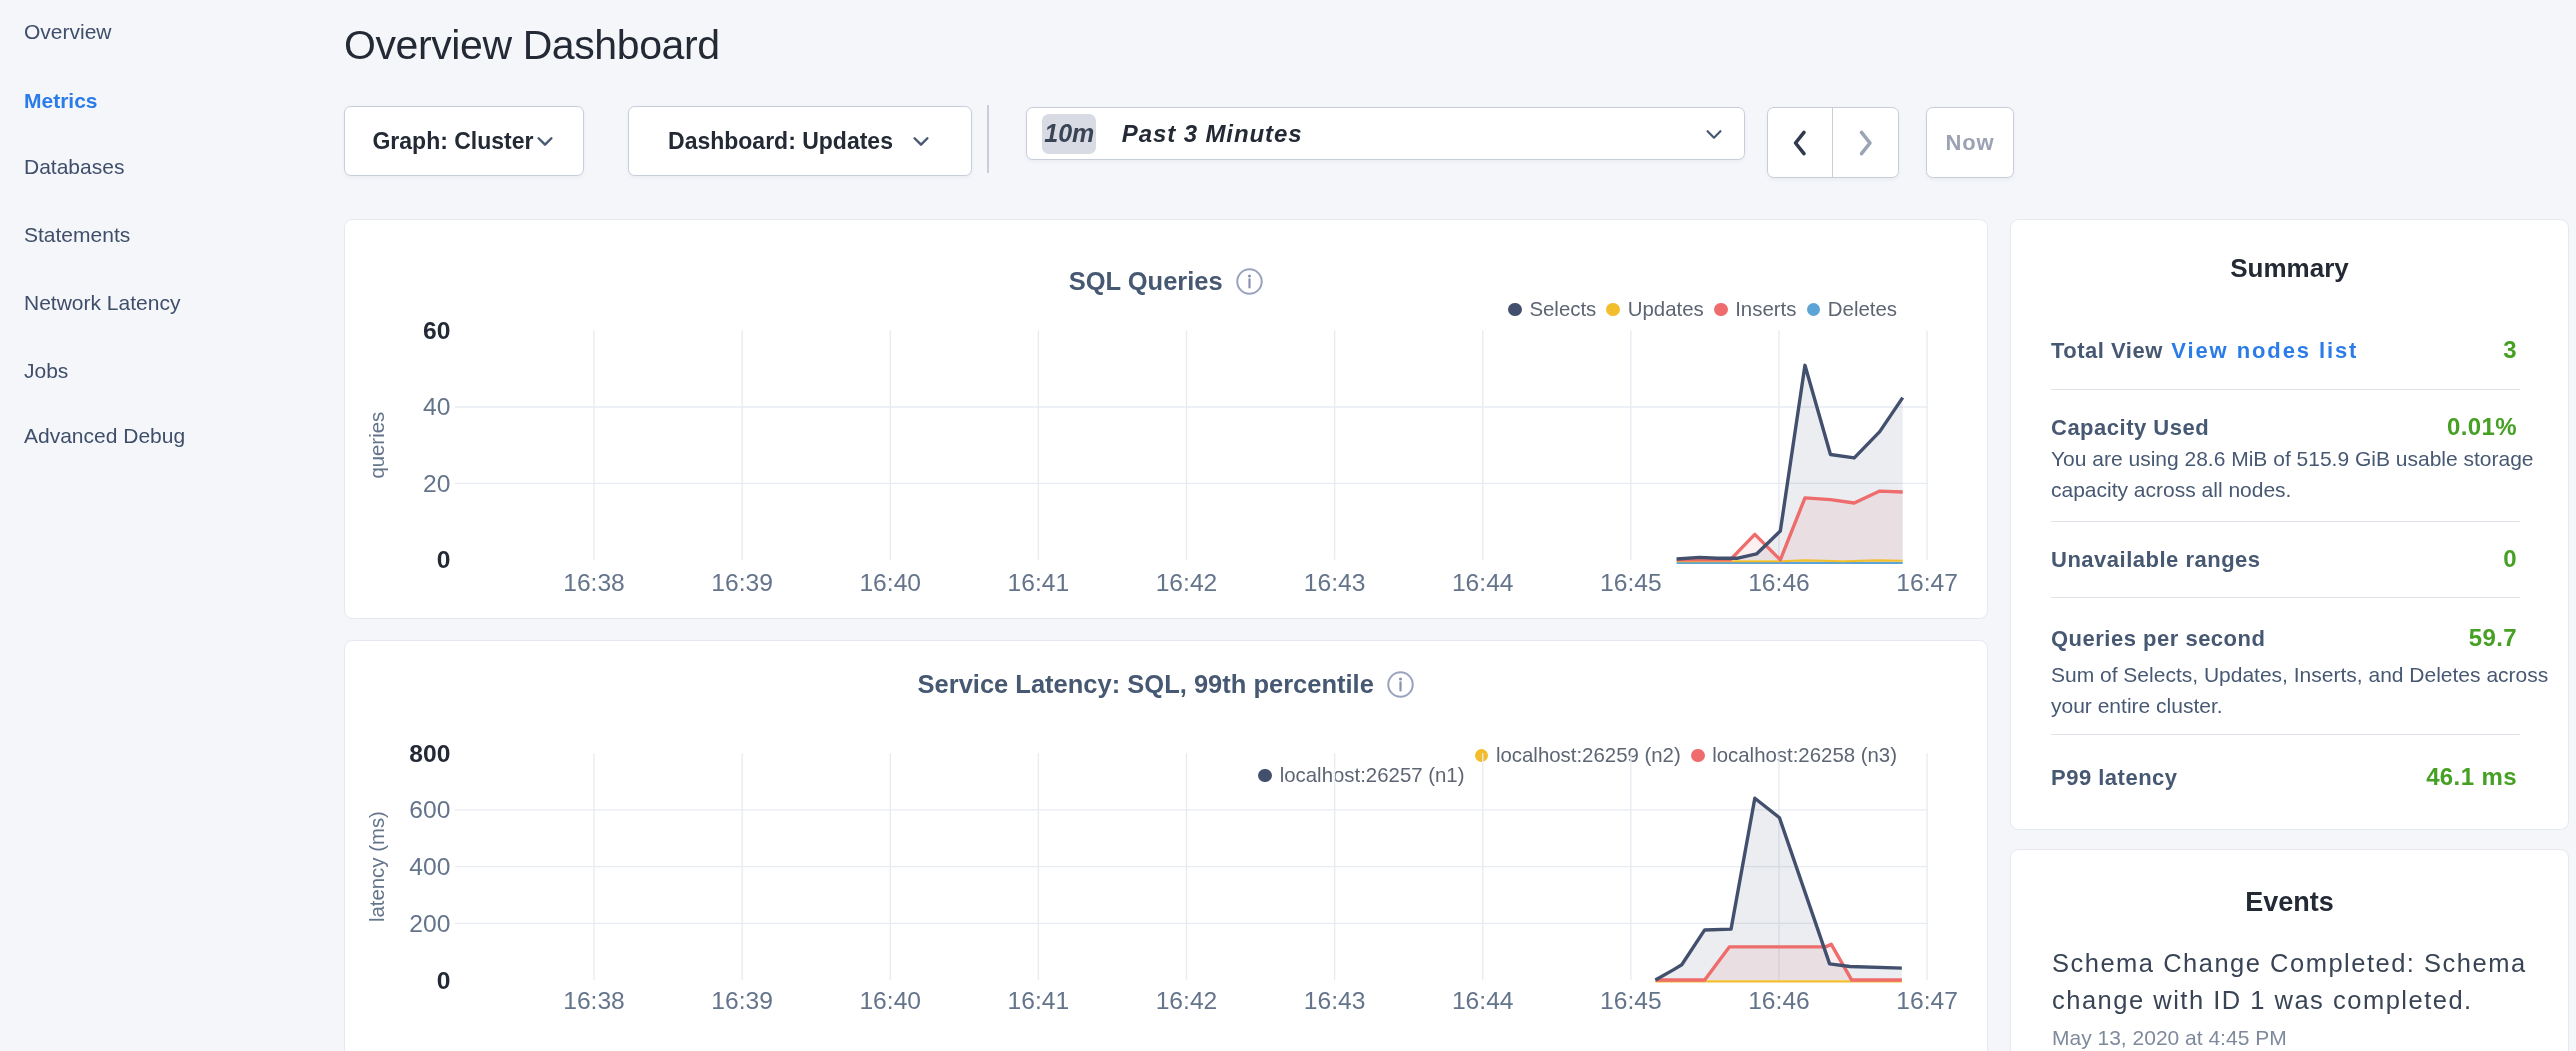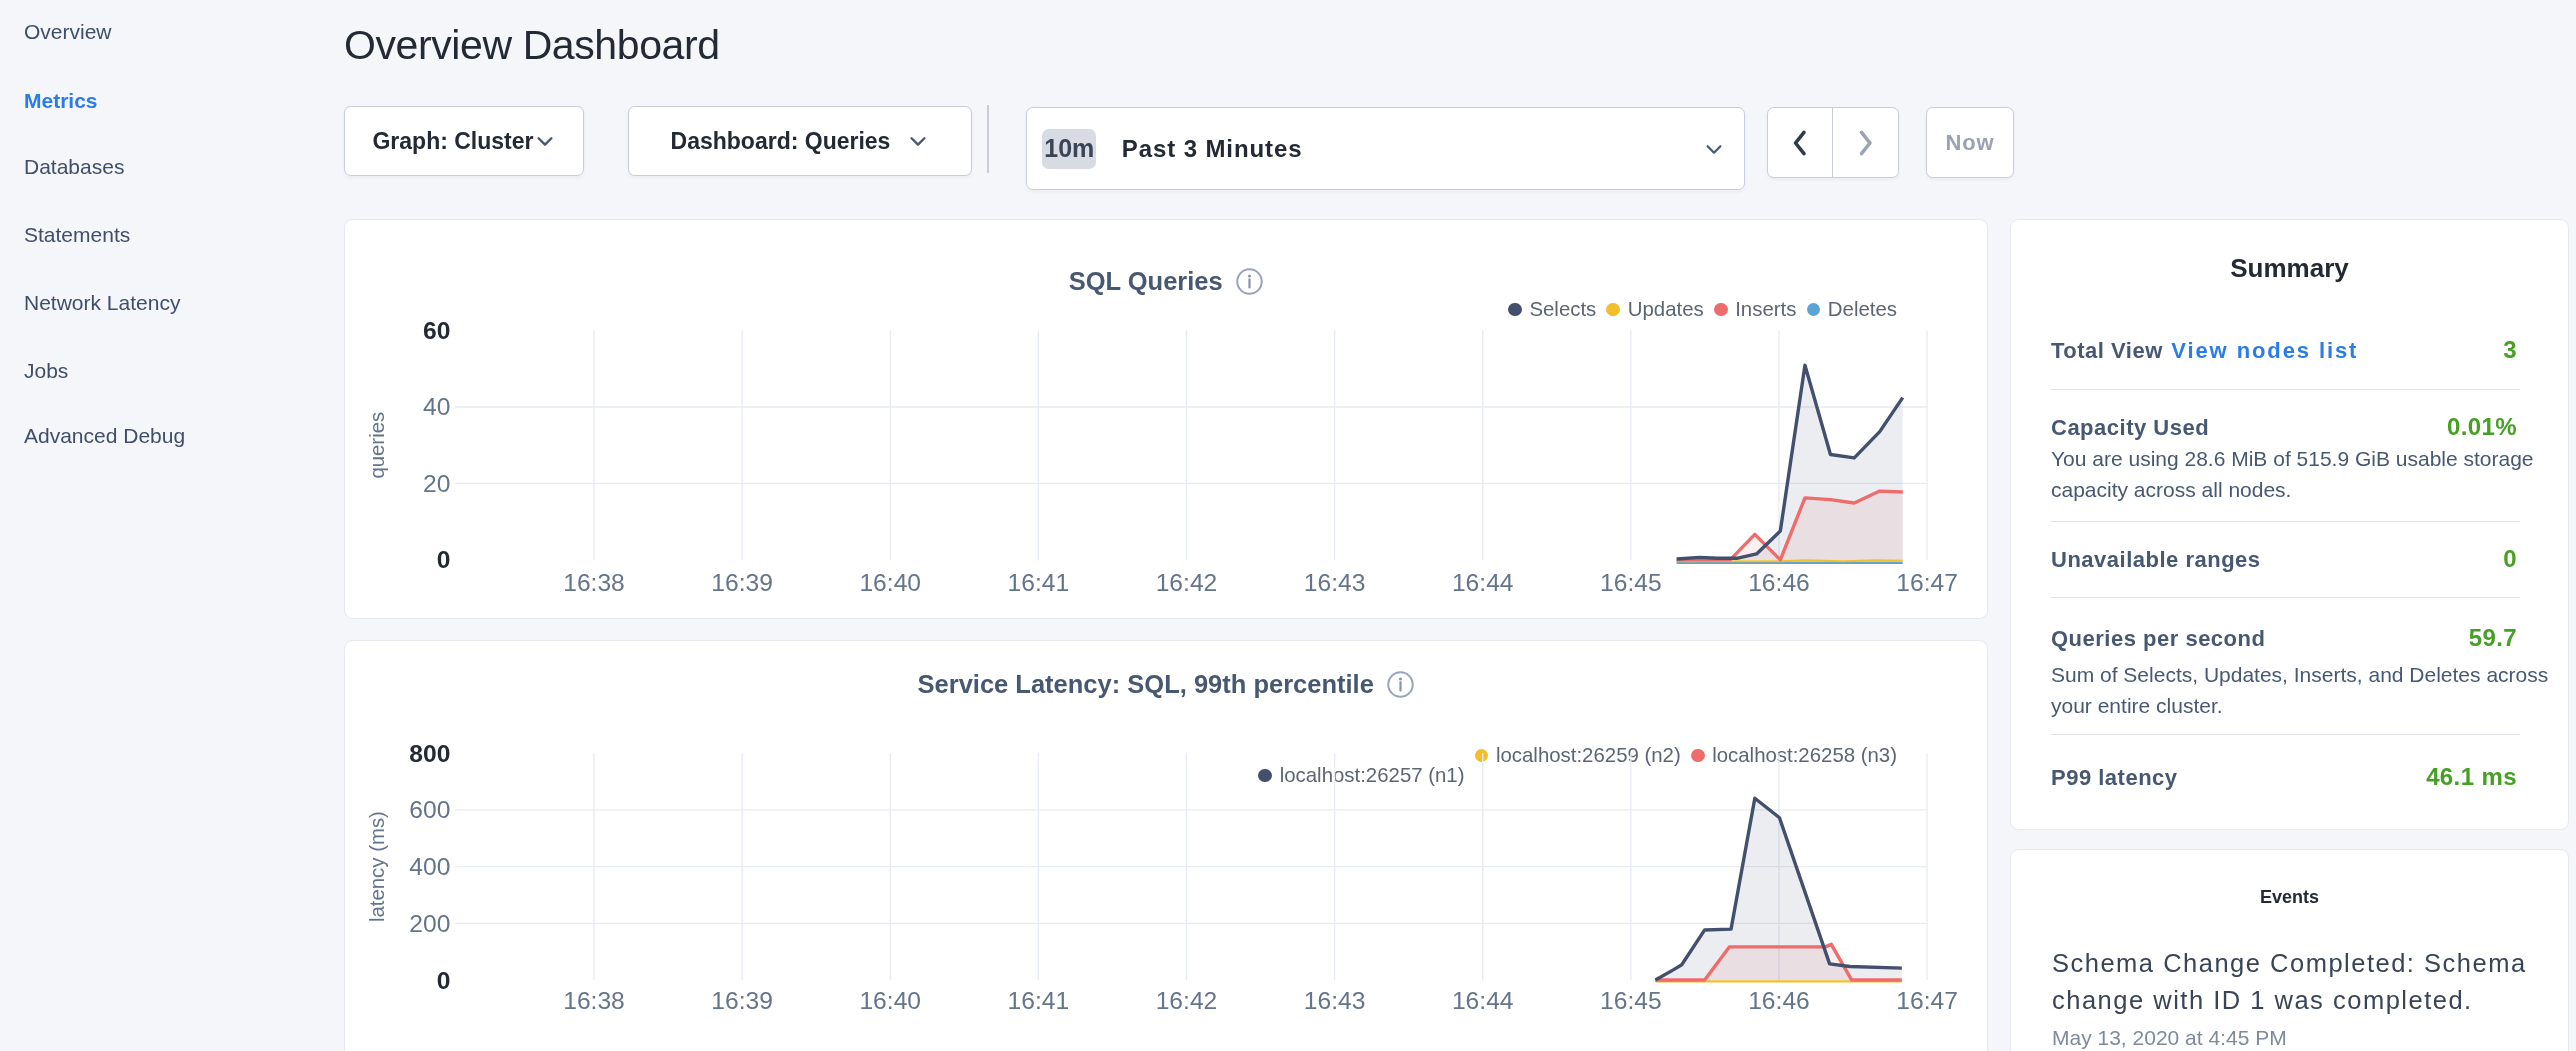--- a/index.html
+++ b/index.html
@@ -38,28 +38,28 @@
 
 <div class="pagetitle">Overview Dashboard</div>
 
 <div class="btn" style="left:344px; top:106px; width:240px; height:70px; ">
   <span class="lbl">Graph: Cluster</span>
   <svg class="chev" viewBox="0 0 24 24" fill="none" stroke="#475872" stroke-width="2.6" stroke-linecap="round" stroke-linejoin="round">
       <polyline points="5,9 12,16 19,9"></polyline>
     </svg>
 </div>
 <div class="btn" style="left:628px; top:106px; width:344px; height:70px; gap:17px;">
-  <span class="lbl">Dashboard: Queries</span>
+  <span class="lbl">Dashboard: Updates</span>
   <svg class="chev" viewBox="0 0 24 24" fill="none" stroke="#475872" stroke-width="2.6" stroke-linecap="round" stroke-linejoin="round">
       <polyline points="5,9 12,16 19,9"></polyline>
     </svg>
 </div>
 <div class="abs" style="left:987px; top:105px; width:1.7px; height:68px; background:#c9cdda;"></div>
 
-<div class="btn" style="left:1026px; top:107px; width:719px; height:83px; justify-content:flex-start;">
+<div class="btn" style="left:1026px; top:107px; width:719px; height:53px; justify-content:flex-start;font-style:italic;">
   <div style="margin-left:15.3px; width:54px; height:40px; background:#d8dbe4; border-radius:6.8px; display:flex; align-items:center; justify-content:center; font-size:25px; font-weight:700; color:#394455;">10m</div>
   <span class="lbl" style="margin-left:25.5px; letter-spacing:0.9px; font-size:24px;">Past 3 Minutes</span>
   <svg class="chev" viewBox="0 0 24 24" fill="none" stroke="#475872" stroke-width="2.4" stroke-linecap="round" stroke-linejoin="round" style="position:absolute; right:18.7px;">
       <polyline points="5,9 12,16 19,9"></polyline>
     </svg>
 </div>
 
 <div class="btn" style="left:1767px; top:107px; width:132px; height:71px; justify-content:space-between;">
   <div style="width:50%; height:100%; display:flex; align-items:center; justify-content:center; border-right:1.7px solid #c9cdda;">
     <svg width="25.5" height="36" viewBox="0 0 24 34" fill="none" stroke="#2f3a4f" stroke-width="3.4" stroke-linecap="round" stroke-linejoin="round">
@@ -205,17 +205,17 @@
   </div>
   <div class="sbody abs" style="left:40px; top:439px;">Sum of Selects, Updates, Inserts, and Deletes across<br>your entire cluster.</div>
   <div class="sdiv abs" style="left:40px; right:48px; top:514px;"></div>
   <div class="sumrow abs" style="left:40px; right:51px; top:543px;">
     <span class="shead">P99 latency</span>
     <span class="sval">46.1 ms</span>
   </div>
 </div>
 
 <div class="card" style="left:2010px; top:849px; width:559px; height:255px;">
-  <div class="abs" style="width:100%; top:37px; text-align:center; font-size:18px; font-weight:700; color:#242a35;">Events</div>
+  <div class="abs" style="width:100%; top:37px; text-align:center; font-size:27px; font-weight:700; color:#242a35;">Events</div>
   <div class="abs" style="left:41px; top:95px; font-size:25.5px; color:#394455; line-height:37px; letter-spacing:1.5px;">Schema Change Completed: Schema<br>change with ID 1 was completed.</div>
   <div class="abs" style="left:41px; top:176px; font-size:21px; color:#7e8a9c;">May 13, 2020 at 4:45 PM</div>
 </div>
 
 
 </body></html>

